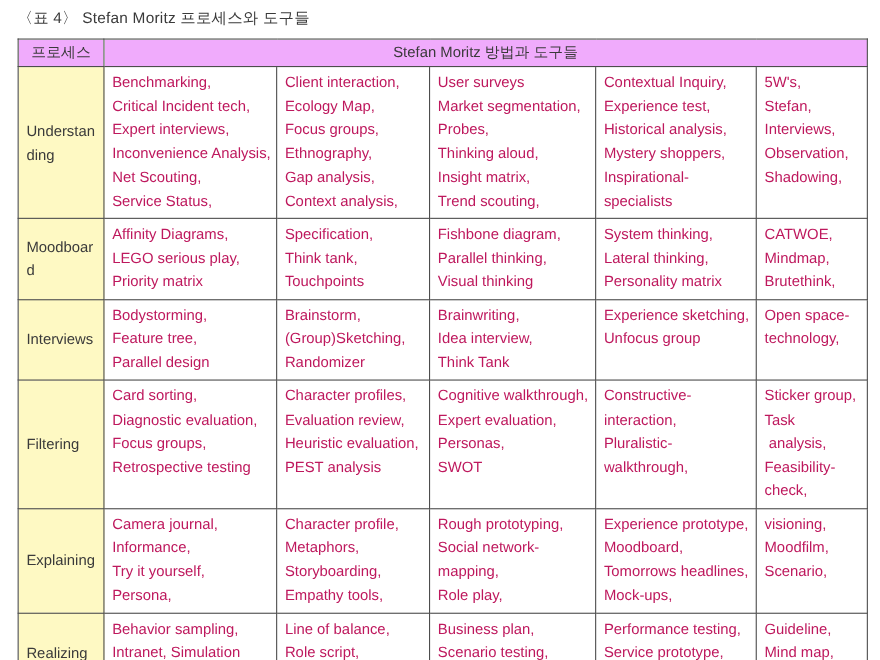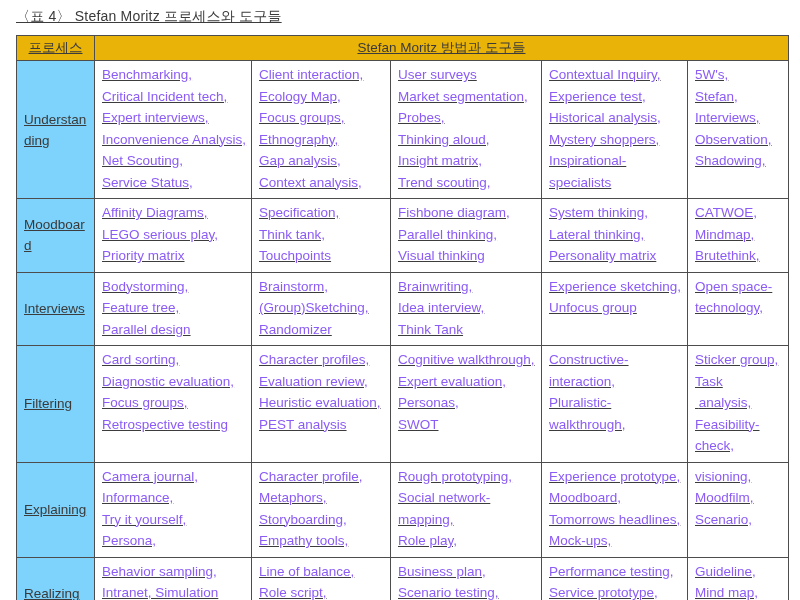--- a/index.html
+++ b/index.html
@@ -10,21 +10,20 @@
     height: 600px;
     overflow: hidden;
     font-family: "Liberation Sans", "DejaVu Sans", sans-serif;
     color: #3c3c3c;
   }
   .page {
     width: 800px;
     height: 600px;
     box-sizing: border-box;
     padding-top: 6px;
-    text-decoration: underline;
   }
   .table-title {
     font-size: 14px;
     letter-spacing: 0.2px;
     margin: 2px 0 9px 16px;
     color: #3a3a3a;
   }
   table.moritz {
     border-collapse: collapse;
     table-layout: fixed;
@@ -33,48 +32,48 @@
   }
   table.moritz th,
   table.moritz td {
     border: 1px solid #4d4d4d;
     font-size: 13.5px;
     font-weight: normal;
     box-sizing: border-box;
   }
   th.header-process,
   th.header-methods {
-    background: #eab308;
+    background: #f0abfc;
     text-align: center;
     vertical-align: middle;
     height: 25px;
     padding: 1px 2px;
     white-space: nowrap;
     overflow: hidden;
     color: #3a3a3a;
   }
   td.process-cell {
-    background: #7dd3fc;
+    background: #fef9c3;
     vertical-align: middle;
     text-align: left;
     padding: 3px 4px 3px 7px;
     line-height: 21px;
     overflow-wrap: anywhere;
     white-space: pre-wrap;
     color: #3a3a3a;
     margin-top: 47px;
   }
   td.tools-cell {
     vertical-align: top;
     text-align: left;
     padding: 3px 3px 5px 7px;
     line-height: 21.5px;
     white-space: pre-wrap;
     overflow: hidden;
-    color: #8b5cf6;
+    color: #be185d;
   }
 </style>
 </head>
 <body>
 
 <div class="page">
   <div class="table-title">〈표 4〉 Stefan Moritz 프로세스와 도구들</div>
 
   <table class="moritz">
     <colgroup>

